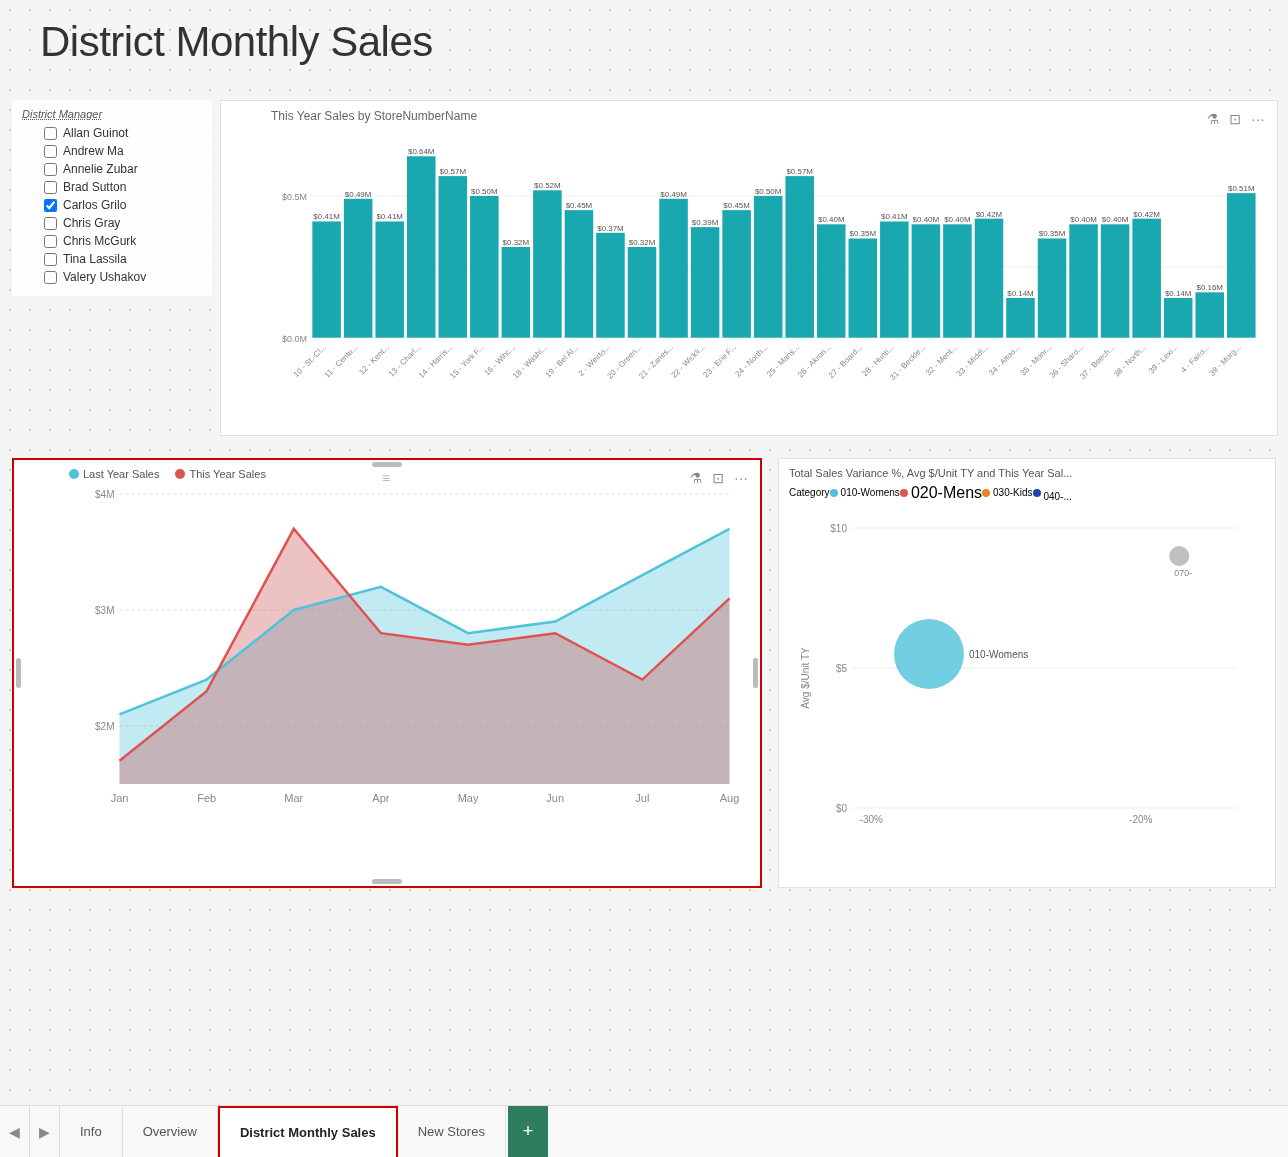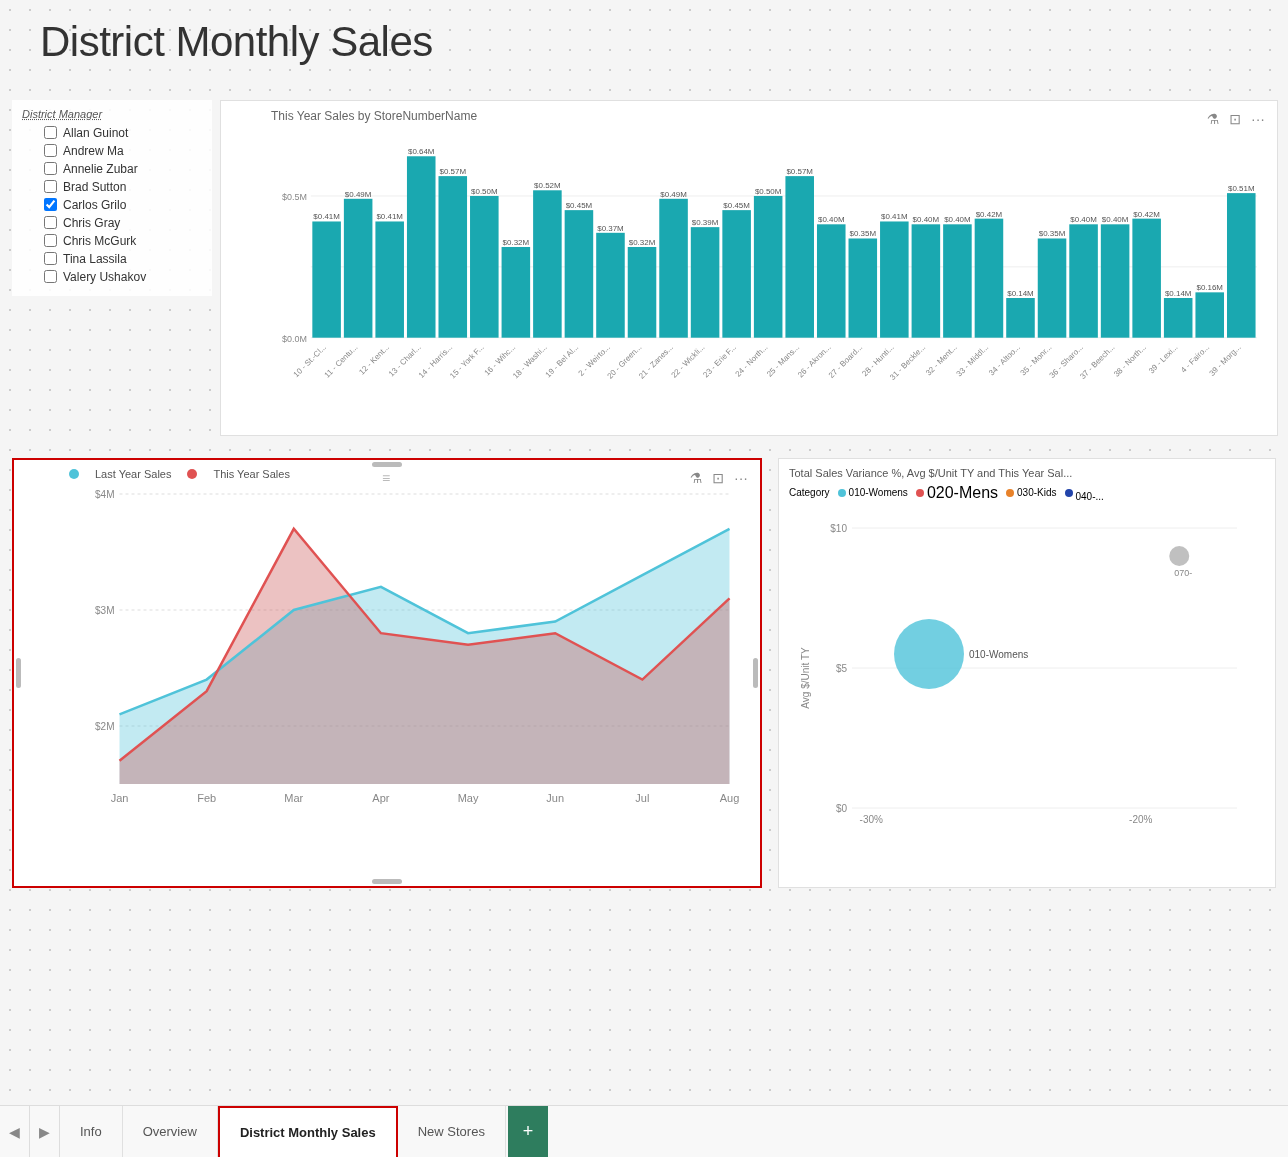--- a/index.html
+++ b/index.html
@@ -47,21 +47,21 @@
     .filter-label {
       font-size: 11px;
       color: #555;
       margin-bottom: 6px;
       font-style: italic;
       text-decoration: underline dotted;
     }
 
     .filter-item {
       display: flex;
-      align-items: flex-start;
+      align-items: flex-end;
       margin-bottom: 4px;
       font-size: 12px;
       color: #333;
       padding-left: 22px;
     }
 
     .filter-item input[type="checkbox"] {
       margin-right: 6px;
       width: 13px;
       height: 13px;
@@ -135,21 +135,21 @@
       display: flex;
       gap: 16px;
       margin-bottom: 4px;
     }
 
     .legend-item {
       display: flex;
       align-items: center;
       font-size: 11px;
       color: #555;
-      gap: 16px;
+      gap: 4px;
     }
 
     .legend-dot {
       width: 10px;
       height: 10px;
       border-radius: 50%;
     }
 
     
     .scatter-container {
@@ -165,21 +165,20 @@
     }
 
     .scatter-title {
       font-size: 11px;
       color: #555;
       margin-bottom: 4px;
     }
 
     .scatter-legend {
       display: flex;
-      gap: 8px;
       flex-wrap: wrap;
       margin-bottom: 6px;
     }
 
     .scatter-legend-item {
       display: flex;
       align-items: center;
       font-size: 10px;
       gap: 3px;
     }

